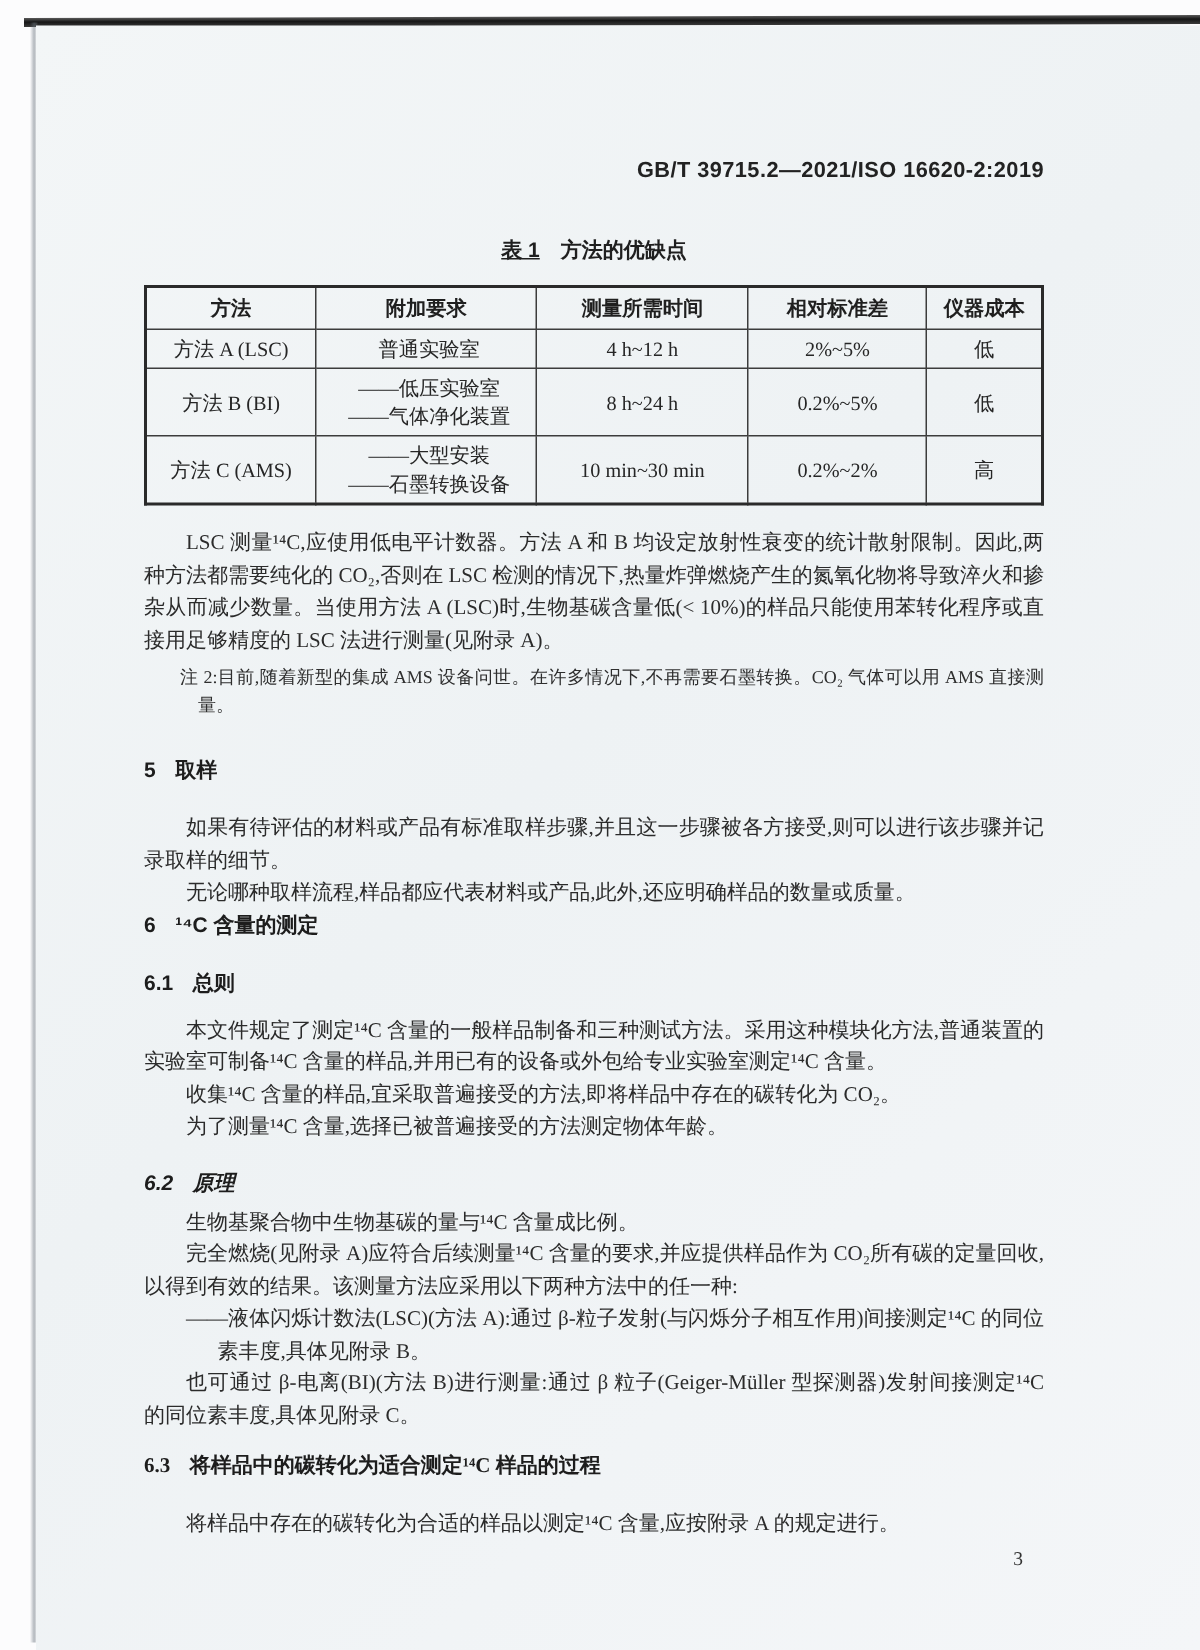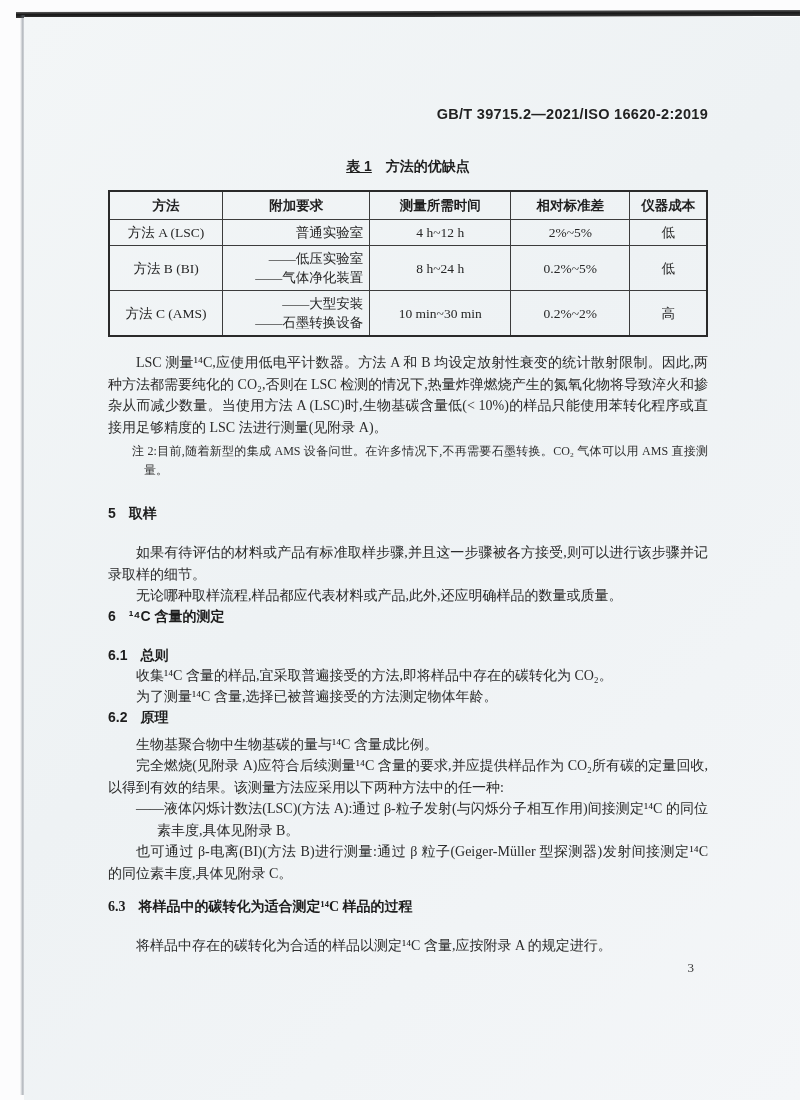--- a/index.html
+++ b/index.html
@@ -18,21 +18,21 @@
   }
   .scan-left-edge {
     position:absolute; left:20px; top:15px; width:5px; height:1080px;
     background:linear-gradient(to right, rgba(255,255,255,0), rgba(105,115,125,0.5) 55%, rgba(190,198,204,0.12));
   }
   .paper {
     position:absolute; left:24px; top:17px; width:776px; height:1083px;
     background:linear-gradient(135deg, #f3f6f7 0%, #eef2f4 45%, #f4f6f8 100%);
   }
   .content {
-    position:absolute; left:84px; top:0; width:600px;
+    position:absolute; left:72px; top:0; width:600px;
     font-size:14px; line-height:21.5px;
   }
   .doc-header {
     margin-top:88px;
     text-align:right;
     font-family:"Liberation Sans", sans-serif;
     font-weight:bold;
     font-size:14.5px; line-height:18px;
     letter-spacing:0.3px;
     color:#222;
@@ -62,21 +62,21 @@
     vertical-align:middle;
   }
   table.method-table th {
     font-family:"Liberation Sans", sans-serif;
     font-weight:bold;
     padding:4px 6px;
     color:#1f1f1f;
     margin-top:42px;
   }
   table.method-table td.req-cell {
-    text-align:right;
+    text-align:center;
     white-space:pre-line;
     padding-left:10px;
   }
   .col-method{width:19%;} .col-req{width:24.6%;} .col-time{width:23.6%;}
   .col-std{width:19.9%;} .col-cost{width:12.9%;}
   .para { text-align:justify; text-indent:2em; }
   .para-lsc { margin-top:15px; }
   .note {
     margin-top:4px;
     font-size:12px; line-height:19px;
@@ -89,21 +89,21 @@
     font-weight:bold;
     font-size:14px; line-height:19px;
     color:#1d1d1d;
   }
   .heading .h-num { margin-right:13px; }
   .h-sec5 { margin-top:24px; }
   .p-sec5-1 { margin-top:19px; }
   .h-sec6 { }
   .h-sec61 { margin-top:20px; }
   .p-sec61-1 { margin-top:12px; }
-  .h-sec62 { margin-top:0; }
+  .h-sec62 { margin-top:16px;font-style:italic; }
   .p-sec62-1 { margin-top:7px; }
   .dash-item {
     text-align:justify;
     padding-left:3.5em; text-indent:-1.5em;
   }
   .h-sec63 { margin-top:13px;font-family:Liberation Serif, serif; }
   .p-sec63-1 { margin-top:19px; }
   .page-number {
     margin-top:2px;
     text-align:right;
@@ -174,20 +174,21 @@
     <p class="para p-sec5-1">如果有待评估的材料或产品有标准取样步骤,并且这一步骤被各方接受,则可以进行该步骤并记录取样的细节。</p>
     <p class="para">无论哪种取样流程,样品都应代表材料或产品,此外,还应明确样品的数量或质量。</p>
 
     <div class="heading h-sec6">
       <span class="h-num">6</span><span>¹⁴C 含量的测定</span>
     </div>
 
     <div class="heading h-sec61">
       <span class="h-num">6.1</span><span>总则</span>
     </div>
+    <p class="para p-sec61-1">本文件规定了测定¹⁴C 含量的一般样品制备和三种测试方法。采用这种模块化方法,普通装置的实验室可制备¹⁴C 含量的样品,并用已有的设备或外包给专业实验室测定¹⁴C 含量。</p>
     <p class="para">收集¹⁴C 含量的样品,宜采取普遍接受的方法,即将样品中存在的碳转化为 CO₂。</p>
     <p class="para">为了测量¹⁴C 含量,选择已被普遍接受的方法测定物体年龄。</p>
 
     <div class="heading h-sec62">
       <span class="h-num">6.2</span><span>原理</span>
     </div>
     <p class="para p-sec62-1">生物基聚合物中生物基碳的量与¹⁴C 含量成比例。</p>
     <p class="para">完全燃烧(见附录 A)应符合后续测量¹⁴C 含量的要求,并应提供样品作为 CO₂所有碳的定量回收,以得到有效的结果。该测量方法应采用以下两种方法中的任一种:</p>
     <p class="dash-item">——液体闪烁计数法(LSC)(方法 A):通过 β-粒子发射(与闪烁分子相互作用)间接测定¹⁴C 的同位素丰度,具体见附录 B。</p>
     <p class="para">也可通过 β-电离(BI)(方法 B)进行测量:通过 β 粒子(Geiger-Müller 型探测器)发射间接测定¹⁴C 的同位素丰度,具体见附录 C。</p>

